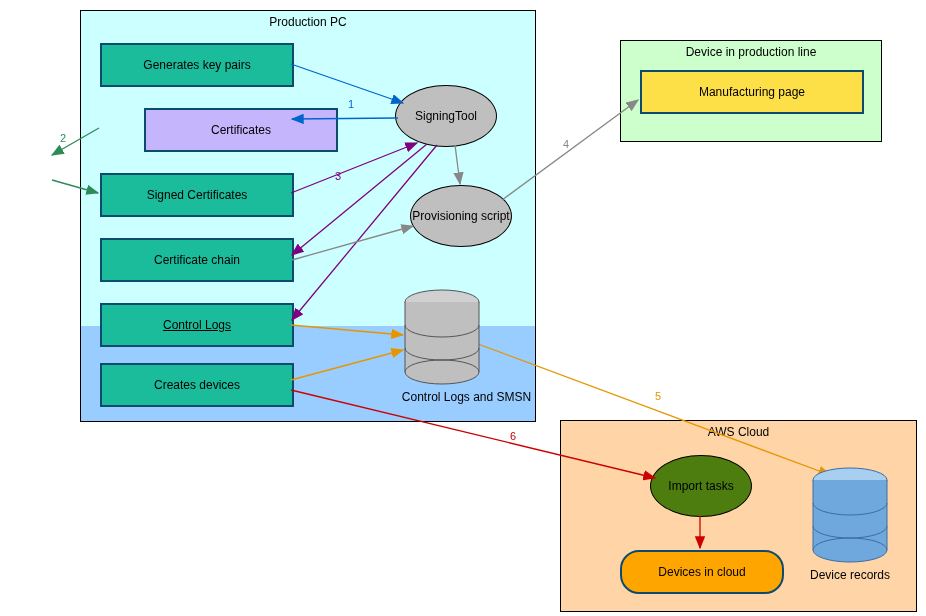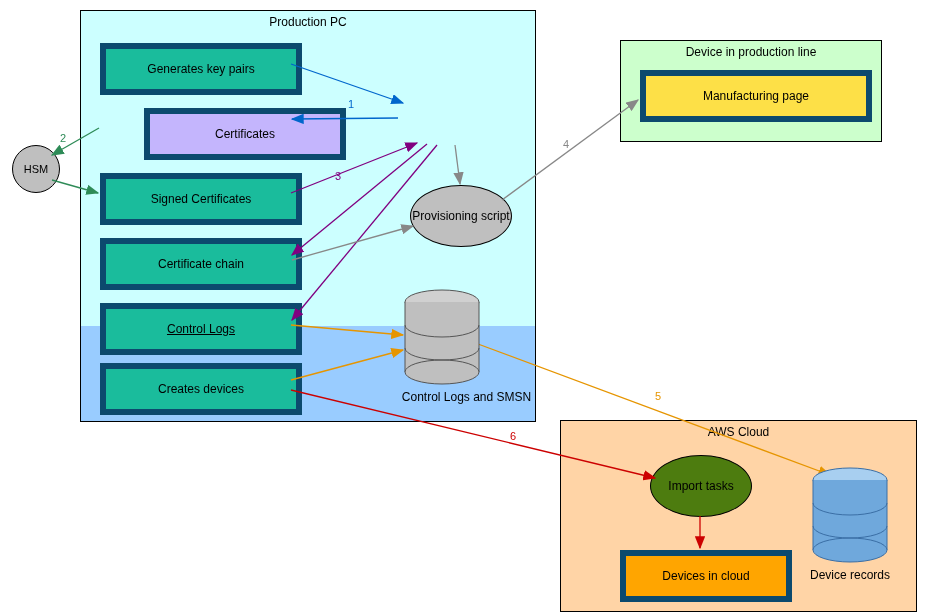--- a/index.html
+++ b/index.html
@@ -17,21 +17,21 @@
   .container-box {
     position: absolute;
     border: 1px solid #000;
   }
   .title {
     text-align: center;
     padding: 4px 4px;
   }
   .rect-box {
     position: absolute;
-    border: 6px solid #0c4a6e;
+    border: 2px solid #0c4a6e;
     display: flex;
     align-items: center;
     justify-content: center;
     text-align: center;
   }
   .ellipse {
     position: absolute;
     border: 1px solid #000;
     border-radius: 50%;
     display: flex;
@@ -74,23 +74,23 @@
 
   <div class="rect-box" style="left:100px; top:43px; width:190px; height:40px; background:#1abc9c;">Generates key pairs</div>
   <div class="rect-box" style="left:100px; top:108px; width:190px; height:40px; background:#c4b5fd;margin-left:44px;">Certificates</div>
   <div class="rect-box" style="left:100px; top:173px; width:190px; height:40px; background:#1abc9c;">Signed Certificates</div>
   <div class="rect-box" style="left:100px; top:238px; width:190px; height:40px; background:#1abc9c;">Certificate chain</div>
   <div class="rect-box" style="left:100px; top:303px; width:190px; height:40px; background:#1abc9c;text-decoration:underline;">Control Logs</div>
   <div class="rect-box" style="left:100px; top:363px; width:190px; height:40px; background:#1abc9c;">Creates devices</div>
 
   <div class="rect-box" style="left:640px; top:70px; width:220px; height:40px; background:#fde047;">Manufacturing page</div>
 
-  <div class="rect-box" style="left:620px; top:550px; width:160px; height:40px; background:#ffa500;">Devices in cloud</div>
+  <div class="rect-box" style="left:620px; top:550px; width:160px; height:40px; background:#ffa500;border-radius:19px;">Devices in cloud</div>
 
-  <div class="ellipse" style="left:12px; top:145px; width:46px; height:46px; background:#bfbfbf; font-size:11px;">HSM</div>
+  <div class="ellipse" style="left:395px; top:85px; width:100px; height:60px; background:#bfbfbf;">SigningTool</div>
   <div class="ellipse" style="left:410px; top:185px; width:100px; height:60px; background:#bfbfbf;">Provisioning script</div>
   <div class="ellipse" style="left:650px; top:455px; width:100px; height:60px; background:#4d7c0f;">Import tasks</div>
 
   <svg class="arrows" width="926" height="616">
     <defs>
       <marker id="arrBlue" markerWidth="10" markerHeight="8" refX="9" refY="4" orient="auto">
         <path d="M0,0 L10,4 L0,8 Z" fill="#0066cc"></path>
       </marker>
       <marker id="arrGreen" markerWidth="10" markerHeight="8" refX="9" refY="4" orient="auto">
         <path d="M0,0 L10,4 L0,8 Z" fill="#2e8b57"></path>

